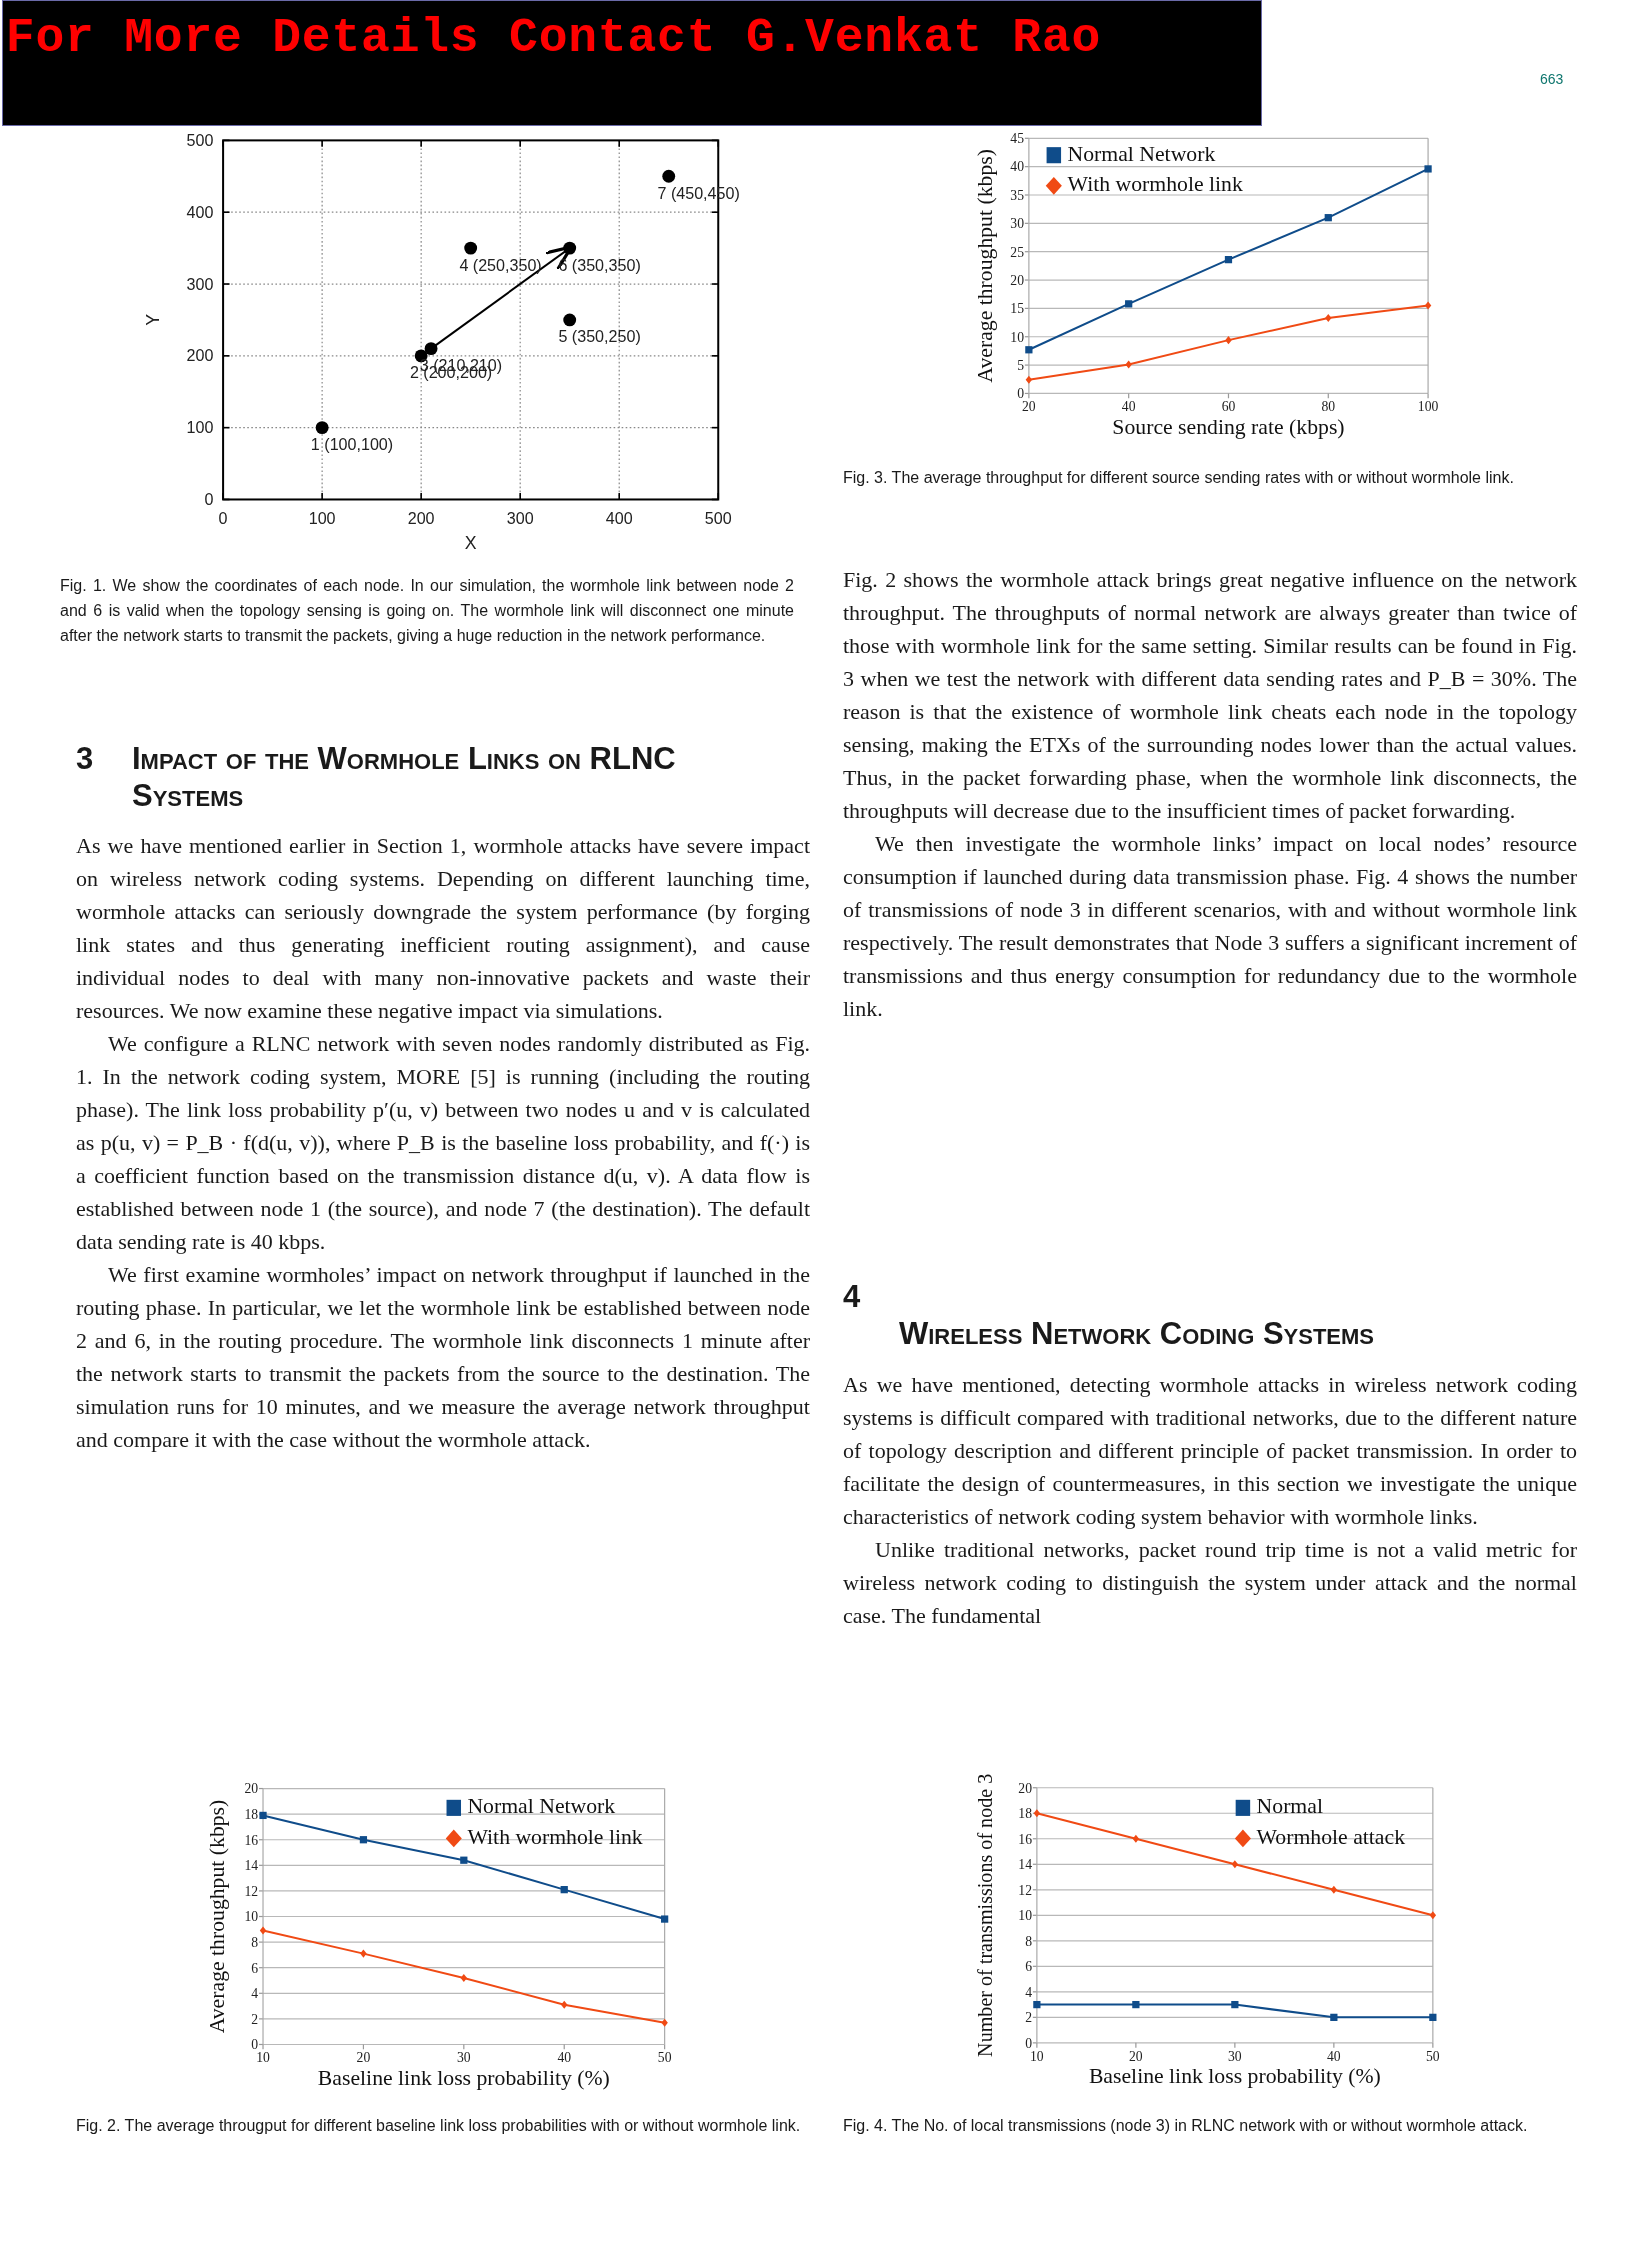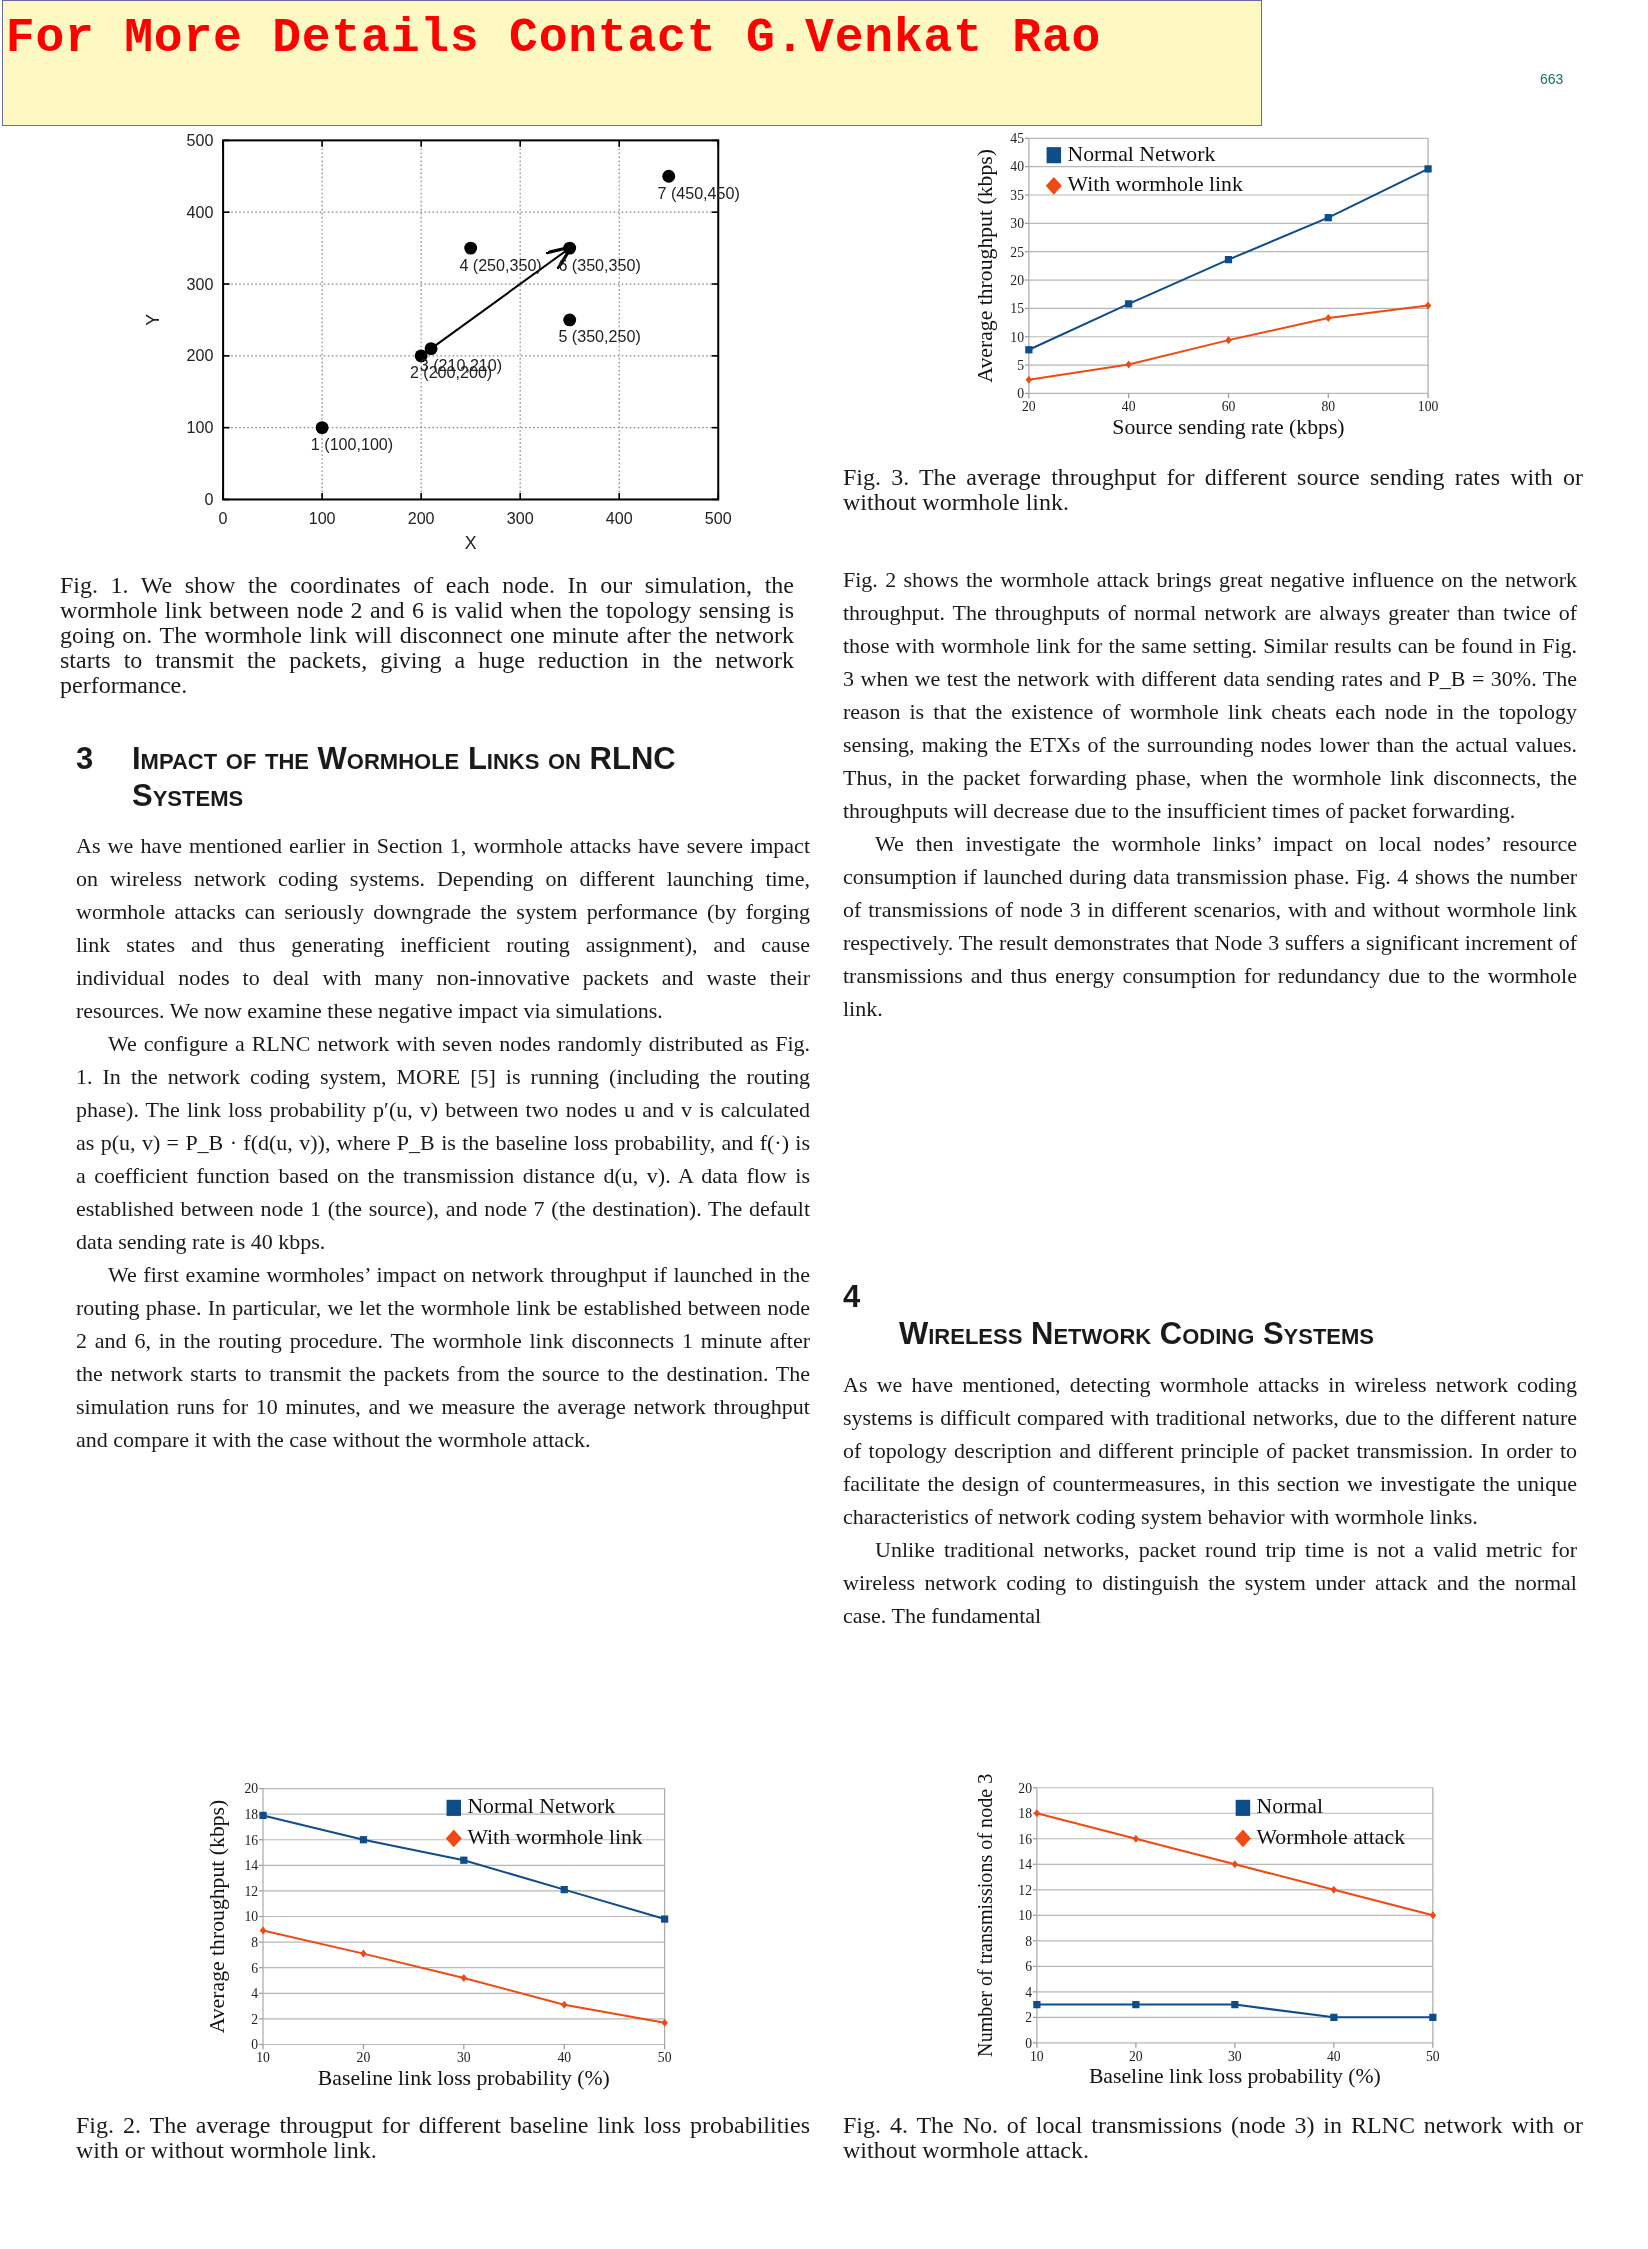--- a/index.html
+++ b/index.html
@@ -1,23 +1,23 @@
 <!DOCTYPE html>
 <html style="font-size:13px"><head>
 <meta charset="utf-8">
 <style>
   html, body { margin:0; padding:0; background:#ffffff; }
   body { width:1648px; height:2250px; position:relative; overflow:hidden; color:#1a1a1a; }
   .abs { position:absolute; }
-  .banner { left:1.6px; top:0px; width:1260px; height:126px; border:1.6px solid #6a6aa8; background:#fef9c3; box-sizing:border-box; }
+  .banner { left:1.6px; top:0px; width:1260px; height:126px; border:1.6px solid #6a6aa8; background:#000000; box-sizing:border-box; }
   .banner-line { position:absolute; left:0; width:100%; font-family:"Liberation Mono","DejaVu Sans Mono",monospace; font-weight:bold; color:#ff0000; font-size:48px; white-space:pre; letter-spacing:0.8px; }
   .banner-l1 { top:9.7px; left:3.2px; }
   .banner-l2 { top:68px; left:100px; }
   .pagenum { left:1540px; top:71px; font-family:"Liberation Sans",sans-serif; font-size:14px; color:#0f766e; }
-  .caption { font-family:Liberation Serif, serif; font-size:24px; line-height:25px; color:#1a1a1a; text-align:justify; }
+  .caption { font-family:Liberation Sans, sans-serif; font-size:16px; line-height:25px; color:#1a1a1a; text-align:justify; }
   .body-text { font-family:"Liberation Serif","DejaVu Serif",serif; font-size:22px; line-height:33px; color:#1a1a1a; text-align:justify; }
   .body-text p { margin:0; }
   .body-text p.indent { text-indent:32px; }
   .sec-head { font-family:"Liberation Sans",sans-serif; font-weight:bold; font-size:31px; line-height:37px; color:#1a1a1a; }
   .sec-head .num { position:absolute; left:0; top:0; }
   .sec-head .title { position:absolute; left:56px; top:0; font-variant:small-caps; }
   svg text { font-family:"Liberation Serif","DejaVu Serif",serif; }
   .sans svg text, svg.sans text { font-family:"Liberation Sans",sans-serif; }
 </style>
 </head>

